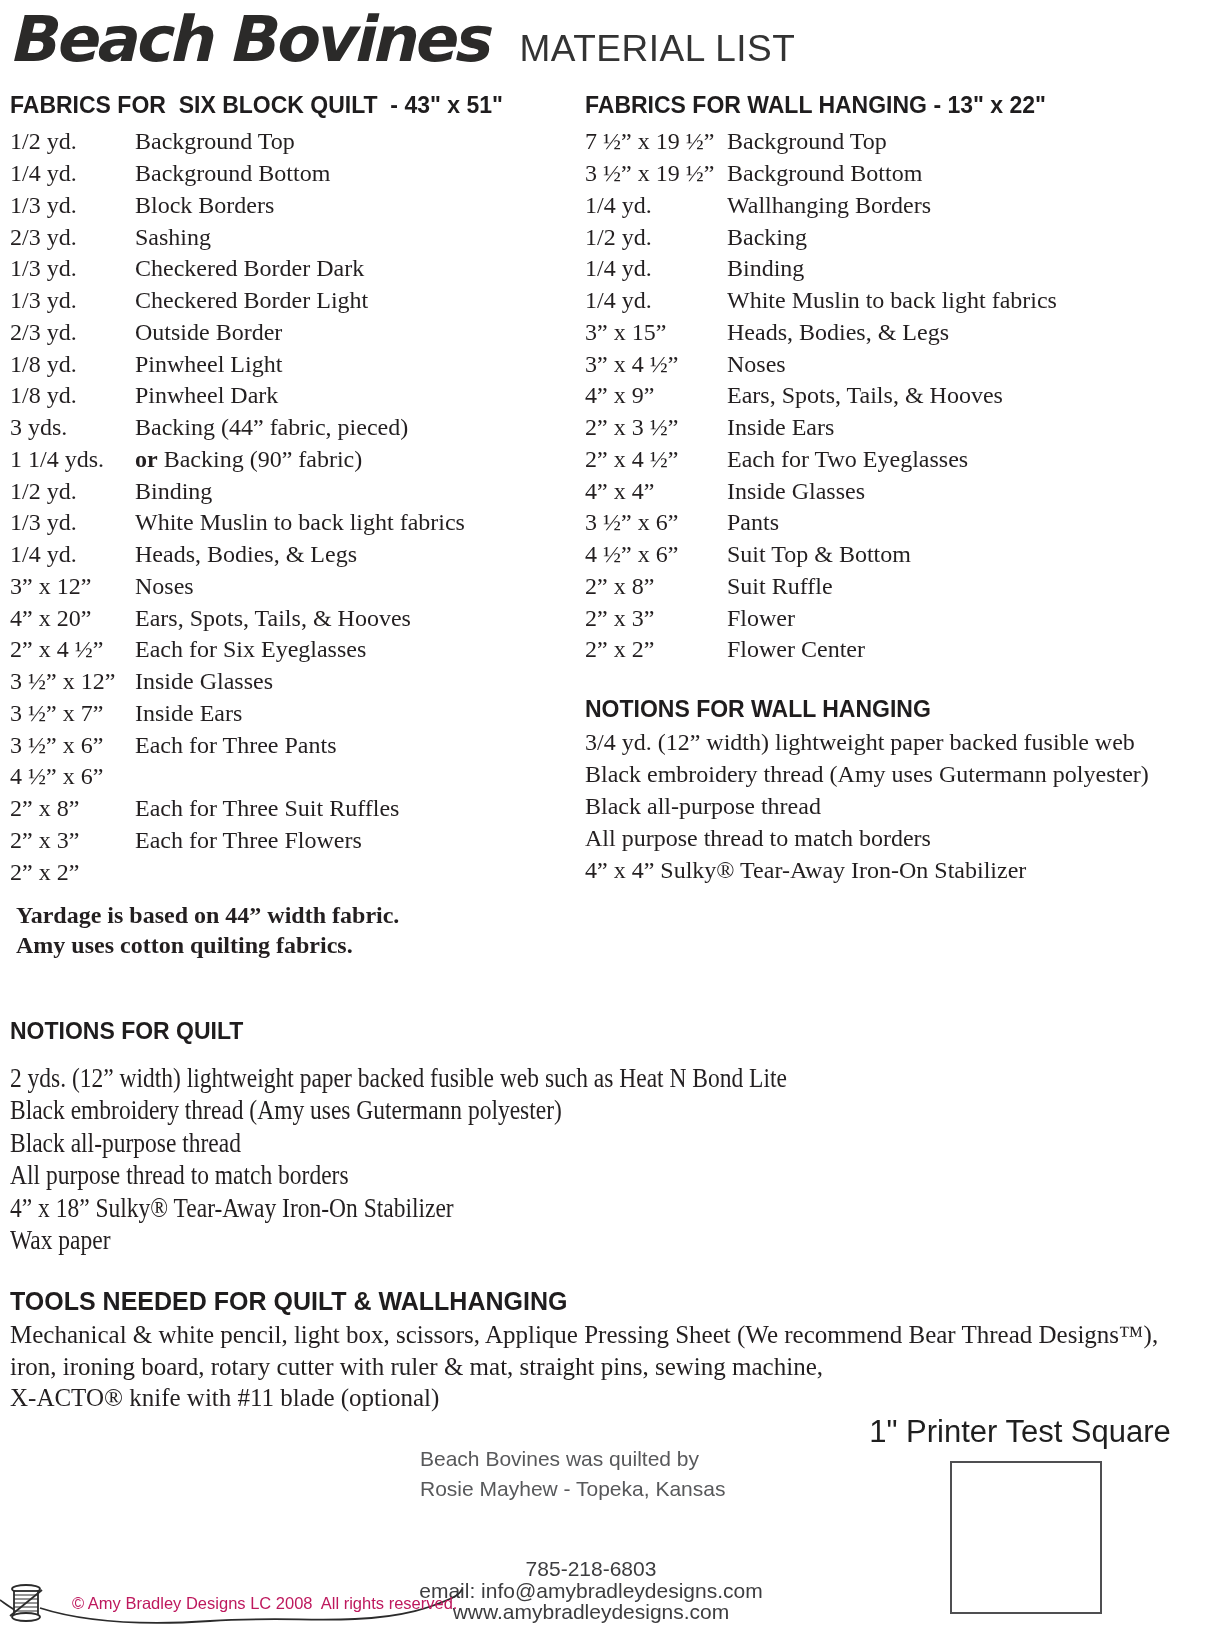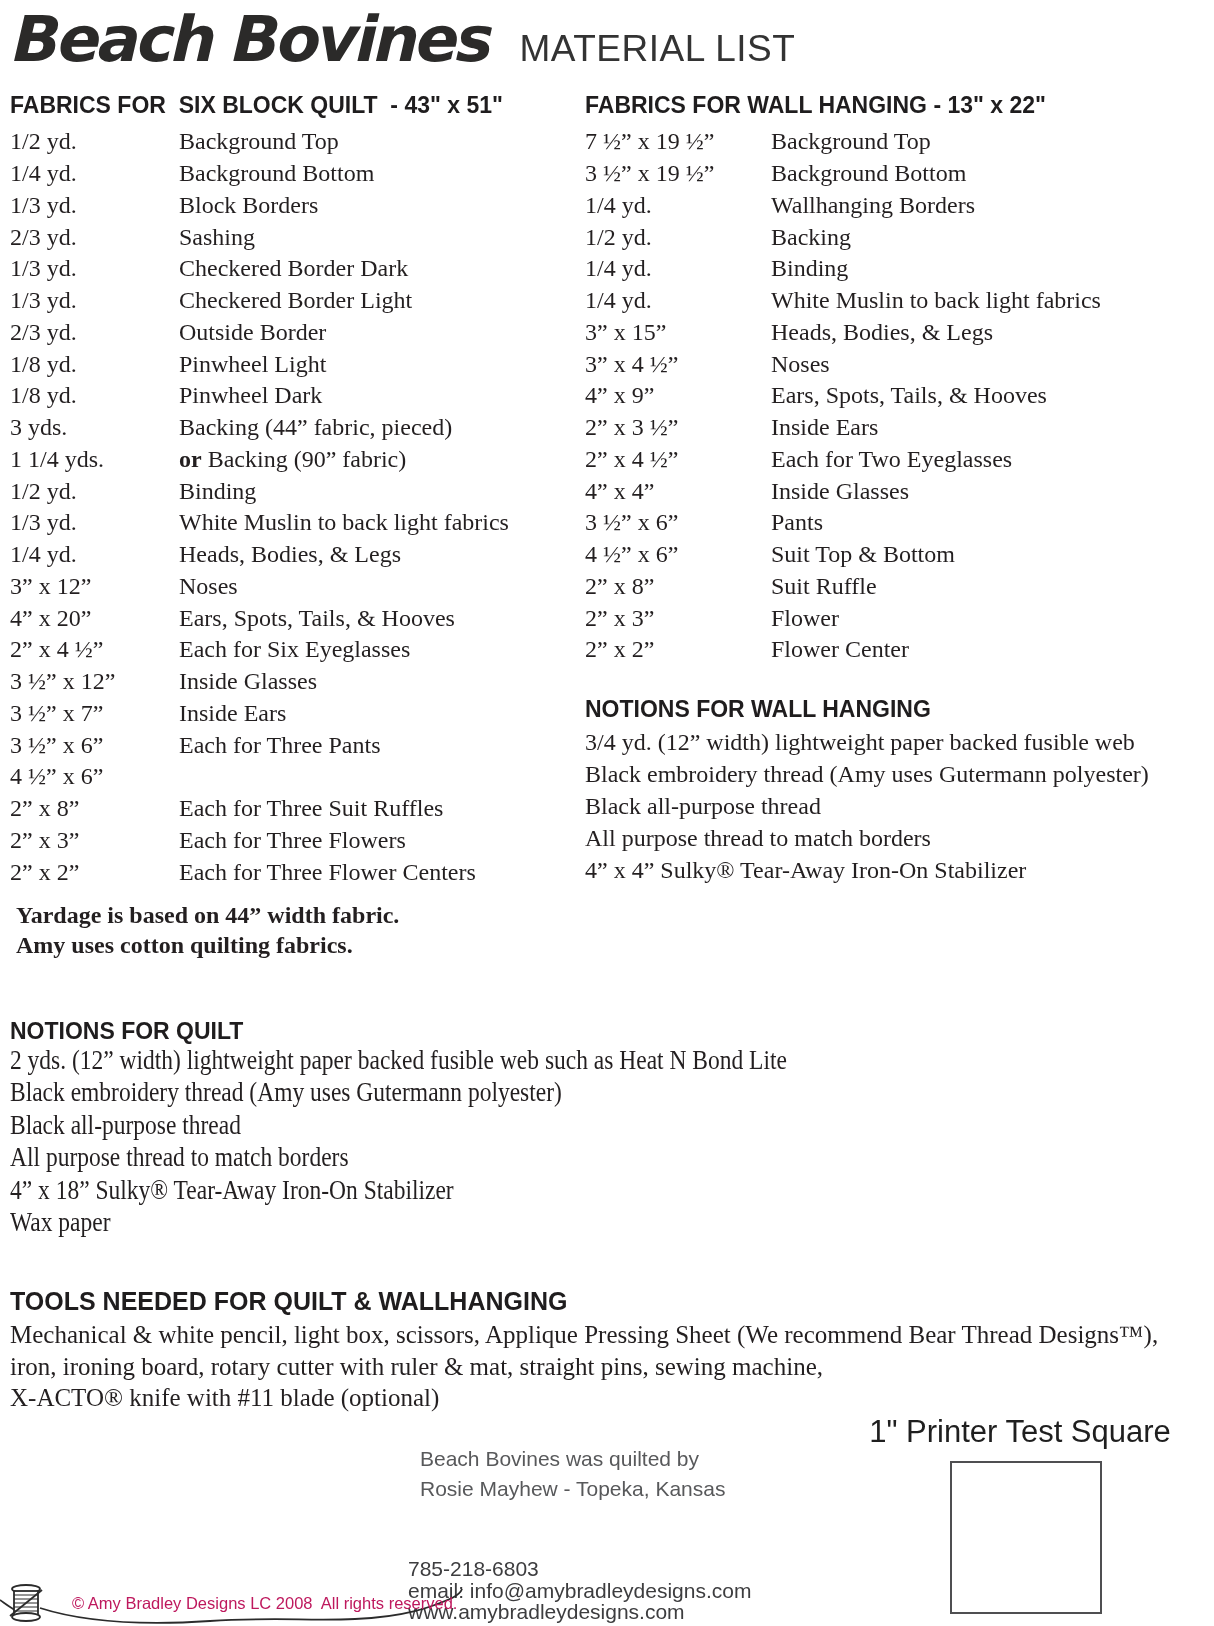--- a/index.html
+++ b/index.html
@@ -23,34 +23,34 @@
 
   
   .col{position:absolute;top:92px;}
   .col-left{left:10px;width:570px;}
   .col-right{left:585px;width:629px;}
   .sec-h{
     font-family:"Liberation Sans", sans-serif;font-weight:bold;font-size:23px;
     line-height:26px;margin:0;white-space:pre;color:#1f1d1e;
   }
   .rows{margin-top:8px;}
-  .fab-row{display:flex;align-items:center;height:31.75px;font-size:24px;gap:44px;}
+  .fab-row{display:flex;align-items:center;height:31.75px;font-size:24px;}
   .fab-row .qty{flex:0 0 125px;}
   .col-right .fab-row .qty{flex:0 0 142px;}
   .fab-row .desc b{font-weight:bold;}
   .notes{margin-top:12px;padding-left:6px;font-weight:bold;font-size:24px;line-height:30px;}
   .notes p{margin:0;}
 
   .sub-section{margin-top:30px;}
   .sub-section .items{margin-top:4px;}
   .sub-section .items div{font-size:24px;line-height:32px;}
 
   
   .quilt-notions{position:absolute;left:10px;top:1018px;width:1200px;}
-  .quilt-notions .items{margin-top:0;}
+  .quilt-notions .items{margin-top:18px;}
   .quilt-notions .items div{
     font-size:27px;line-height:32.4px;transform:scaleX(0.87);transform-origin:left center;
     white-space:nowrap;
   }
 
   
   .tools{position:absolute;left:10px;top:1286px;width:1204px;}
   .tools .sec-h{font-size:25px;line-height:30px;}
   .tools .lines{margin-top:3px;}
   .tools .lines div{font-size:25px;line-height:31.5px;white-space:nowrap;}
@@ -63,21 +63,21 @@
   .printer-test-square{
     position:absolute;left:950px;top:1461px;width:152px;height:153px;
     border:2px solid #4f4f51;background:#ffffff;box-sizing:border-box;
   }
   .quilted-by{
     position:absolute;left:420px;top:1444px;width:420px;text-align:left;
     font-family:"Liberation Sans", sans-serif;font-size:21px;line-height:30px;color:#58595b;
   }
   .quilted-by p{margin:0;}
   .contact{
-    position:absolute;left:408px;top:1558px;width:430px;text-align:left;
+    position:absolute;left:376px;top:1558px;width:430px;text-align:center;
     font-family:"Liberation Sans", sans-serif;font-size:21px;line-height:21.5px;color:#3d3d3f;
   }
   .contact p{margin:0;}
   .copyright{
     position:absolute;left:72px;top:1594px;
     font-family:"Liberation Sans", sans-serif;font-size:16.5px;color:#be185d;white-space:pre;
   }
   .spool-art{position:absolute;left:0px;top:1580px;width:480px;height:46px;}
 </style>
 </head>
@@ -203,21 +203,20 @@
           <span class="desc"><b></b><span>Each for Three Suit Ruffles</span></span>
         </div>
 
         <div class="fab-row">
           <span class="qty">2” x 3”</span>
           <span class="desc"><b></b><span>Each for Three Flowers</span></span>
         </div>
 
         <div class="fab-row">
           <span class="qty">2” x 2”</span>
-          <span class="desc"><b></b><span>Each for Three Flower Centers</span></span>
         </div>
       </div>
     <div class="notes">
       <p>Yardage is based on 44” width fabric.</p>
       <p>Amy uses cotton quilting fabrics.</p>
     </div>
   </section>
 
   <section class="col col-right">
     <h2 class="sec-h">FABRICS FOR WALL HANGING - 13" x 22"</h2>

